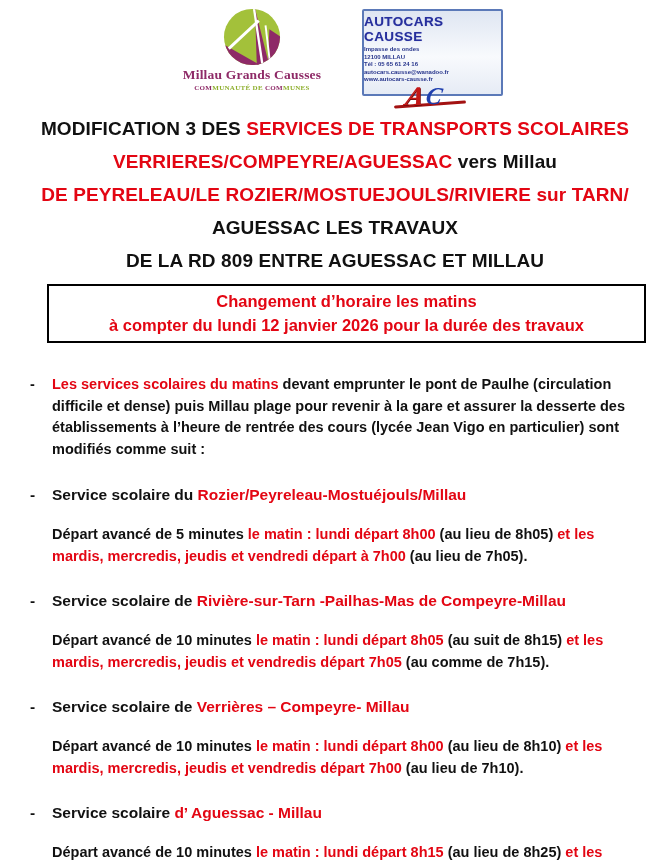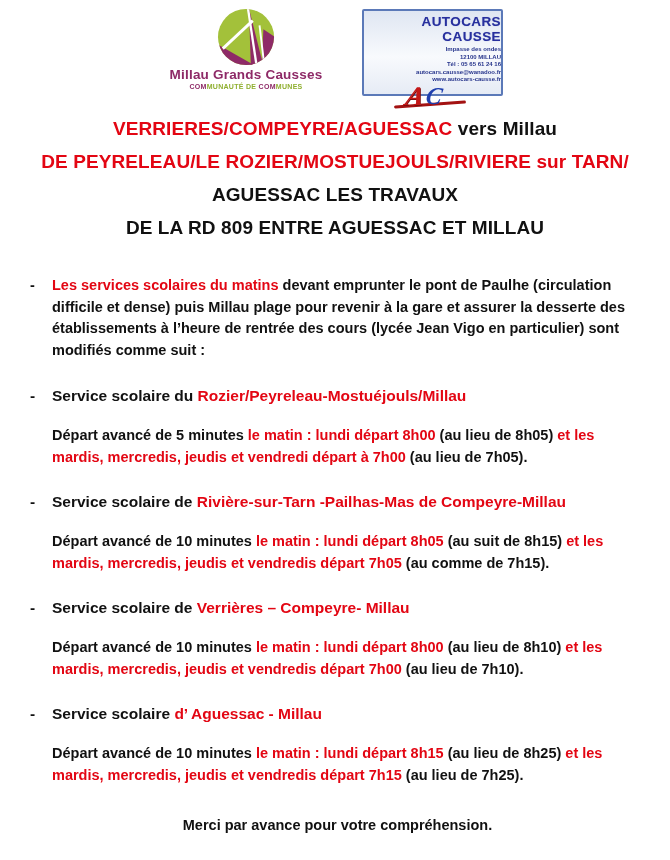--- a/index.html
+++ b/index.html
@@ -6,32 +6,32 @@
   html,body { background:#ffffff; }
   .page {
     position:relative; width:670px; height:860px; background:#ffffff;
     font-family:"Liberation Sans", sans-serif; font-weight:bold; color:#111111;
     overflow:hidden;
   }
 
   
   .header { position:relative; height:106px; }
 
-  .millau-logo { position:absolute; left:166px; top:8px; width:160px; text-align:center; }
+  .millau-logo { position:absolute; left:172px; top:8px; width:160px; text-align:center;font-family:Liberation Serif, serif; }
   .millau-mark { display:block; margin:0 auto; }
   .millau-title { font-size:13.5px; color:#8e2a67; letter-spacing:0.2px; margin-top:1px; }
   .millau-sub { font-size:7px; margin-top:1px; letter-spacing:0.3px; }
   .millau-sub .pp { color:#8e2a67; }
   .millau-sub .gg { color:#8faf2f; }
 
   .autocars-box {
     position:absolute; left:362px; top:9px; width:141px; height:87px;
     border:2px solid #5b79b8; border-radius:2px;
     background:linear-gradient(180deg,#dfe6f2 0%,#f8fafd 55%,#e6ebf5 100%);
-    text-align:right; padding-top:3px;
+    text-align:left; padding-top:3px;
   }
   .ac-title {
     font-size:13.5px; color:#272f9d; letter-spacing:0.4px;
     text-shadow:0 0 1px #9aa6d8;
   }
   .ac-lines { margin-top:2px; line-height:7.5px; }
   .ac-line { font-size:6px; color:#27358c; }
   .ac-line.mail { font-size:6px; }
   .ac-monogram { position:relative; height:26px; margin-top:1px; font-family:"Liberation Serif", serif; font-style:italic; }
   .ac-a { position:absolute; left:42px; top:-4px; font-size:27px; color:#c41717; transform:skewX(-12deg); text-shadow:1px 1px 0 #7a0d0d; }
@@ -105,26 +105,31 @@
       </div>
       <div class="ac-monogram">
         <span class="ac-swoosh"></span>
         <span class="ac-a">A</span>
         <span class="ac-c">C</span>
       </div>
     </div>
   </div>
 
   <div class="title-block">
+    <div class="title-line"><span class="bk">MODIFICATION 3 DES </span><span class="rd">SERVICES DE TRANSPORTS SCOLAIRES</span></div>
     <div class="title-line"><span class="rd">VERRIERES/COMPEYRE/AGUESSAC</span><span class="bk"> vers Millau</span></div>
     <div class="title-line rd">DE PEYRELEAU/LE ROZIER/MOSTUEJOULS/RIVIERE sur TARN/</div>
     <div class="title-line bk">AGUESSAC LES TRAVAUX</div>
     <div class="title-line bk">DE LA RD 809 ENTRE AGUESSAC ET MILLAU</div>
   </div>
 
+  <div class="notice-box">
+    <div class="notice-line">Changement d’horaire les matins</div>
+    <div class="notice-line">à compter du lundi 12 janvier 2026 pour la durée des travaux</div>
+  </div>
 
   <div class="content">
 
     <div class="intro bullet-row">
       <span class="dash">-</span><span class="rd">Les services scolaires du matins</span><span class="bk"> devant emprunter le pont de Paulhe (circulation difficile et dense) puis Millau plage pour revenir à la gare et assurer la desserte des établissements à l’heure de rentrée des cours (lycée Jean Vigo en particulier) sont modifiés comme suit :</span>
     </div>
 
     <div class="service">
       <div class="service-heading bullet-row">
         <span class="dash">-</span><span class="bk u">Service scolaire du </span><span class="rd u">Rozier/Peyreleau-Mostuéjouls/Millau</span>

